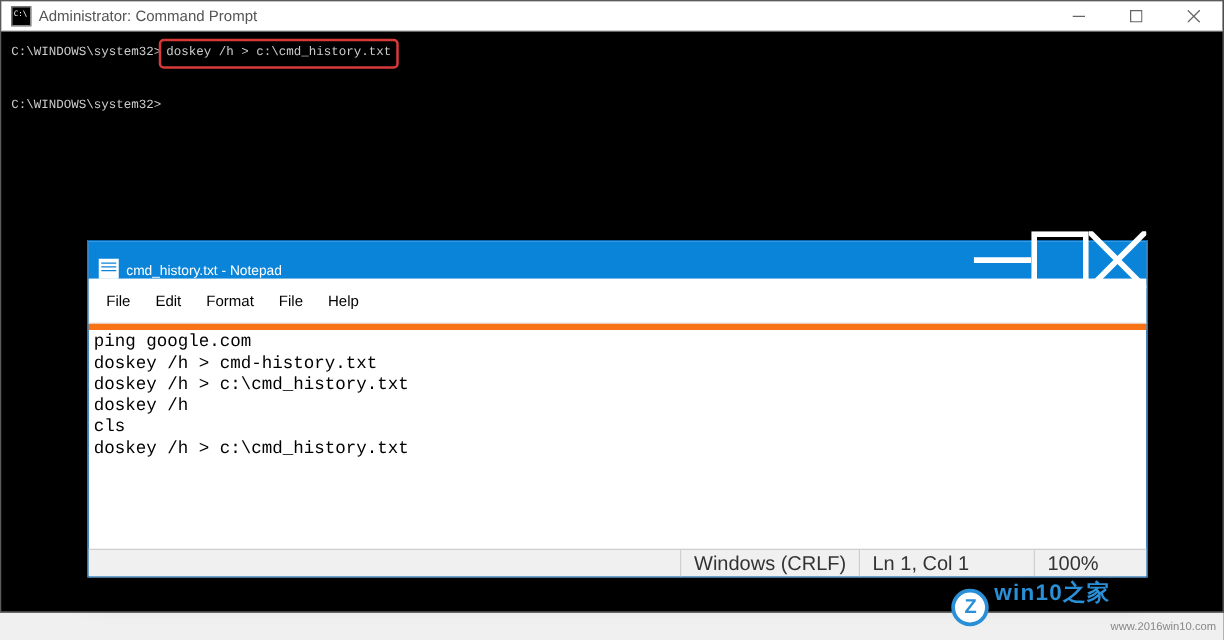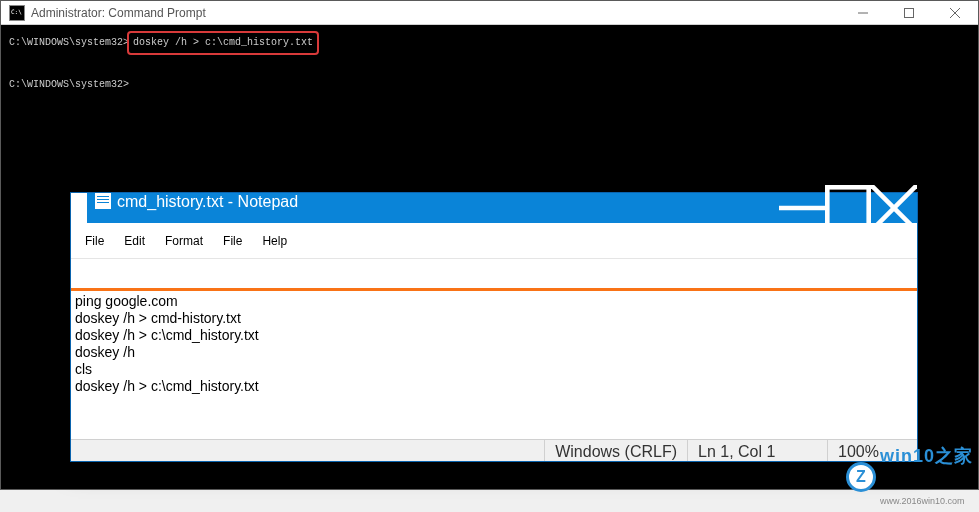--- a/index.html
+++ b/index.html
@@ -84,23 +84,22 @@
     box-shadow: 0 8px 24px rgba(0,0,0,.4);
     border: 1px solid #0a63ad;
     display: flex;
     flex-direction: column;
   }
   .np-titlebar {
     height: 30px;
     background: #0a84d8;
     color: #fff;
     display: flex;
-    align-items: flex-start;
-    font-size: 16px;
-    margin-left: 16px;
+    align-items: flex-end;
+    font-size: 11px;
   }
   .np-titlebar .np-icon {
     width: 16px; height: 16px;
     margin: 0 6px 0 8px;
     background: #fff;
     position: relative;
   }
   .np-titlebar .np-icon::before{
     content:"";
     position:absolute; left:2px; top:3px; right:2px;
@@ -125,29 +124,28 @@
     align-items: center;
     padding: 0 4px;
     font-size: 12px;
     color: #000;
     border-bottom: 1px solid #e5e5e5;
   }
   .np-menubar .mi { padding: 2px 10px; }
 
   .np-textarea {
     flex: 1;
-    font-family: Liberation Sans, sans-serif;
+    font-family: Liberation Mono, monospace;
     font-size: 14px;
     line-height: 17px;
     padding: 2px 4px;
     white-space: pre;
     color: #000;
     overflow-y: scroll;
-    border-top: 3px solid #f97316;
-    margin-top: 29px;
+    border-top: 5px solid #f97316;
   }
 
   .np-statusbar {
     height: 22px;
     background: #f0f0f0;
     border-top: 1px solid #d0d0d0;
     display: flex;
     font-size: 16px;
     color: #333;
   }
@@ -168,21 +166,21 @@
     gap: 4px;
   }
   .watermark .wm-ring {
     width: 30px; height: 30px;
     border: 3px solid #2a8fd6;
     border-radius: 50%;
     display: flex; align-items:center; justify-content:center;
     color:#2a8fd6; font-weight:bold; font-size:16px;
     background:#fff;
   }
-  .watermark .wm-text { display:flex; flex-direction:column; line-height:1; }
+  .watermark .wm-text { display:flex; flex-direction:row; line-height:1; }
   .watermark .wm-main { color:#2a8fd6; font-size:18px; font-weight:bold; letter-spacing:1px; }
   .watermark .wm-sub  { color:#888; font-size:9px;margin-top:32px; }
 
   
   .np-textarea::-webkit-scrollbar { width:16px; background:#f0f0f0; }
   .np-textarea::-webkit-scrollbar-thumb { background:#c2c2c2; }
   .np-textarea::-webkit-scrollbar-button { background:#f0f0f0; height:16px; }
 </style>
 </head>
 <body>

